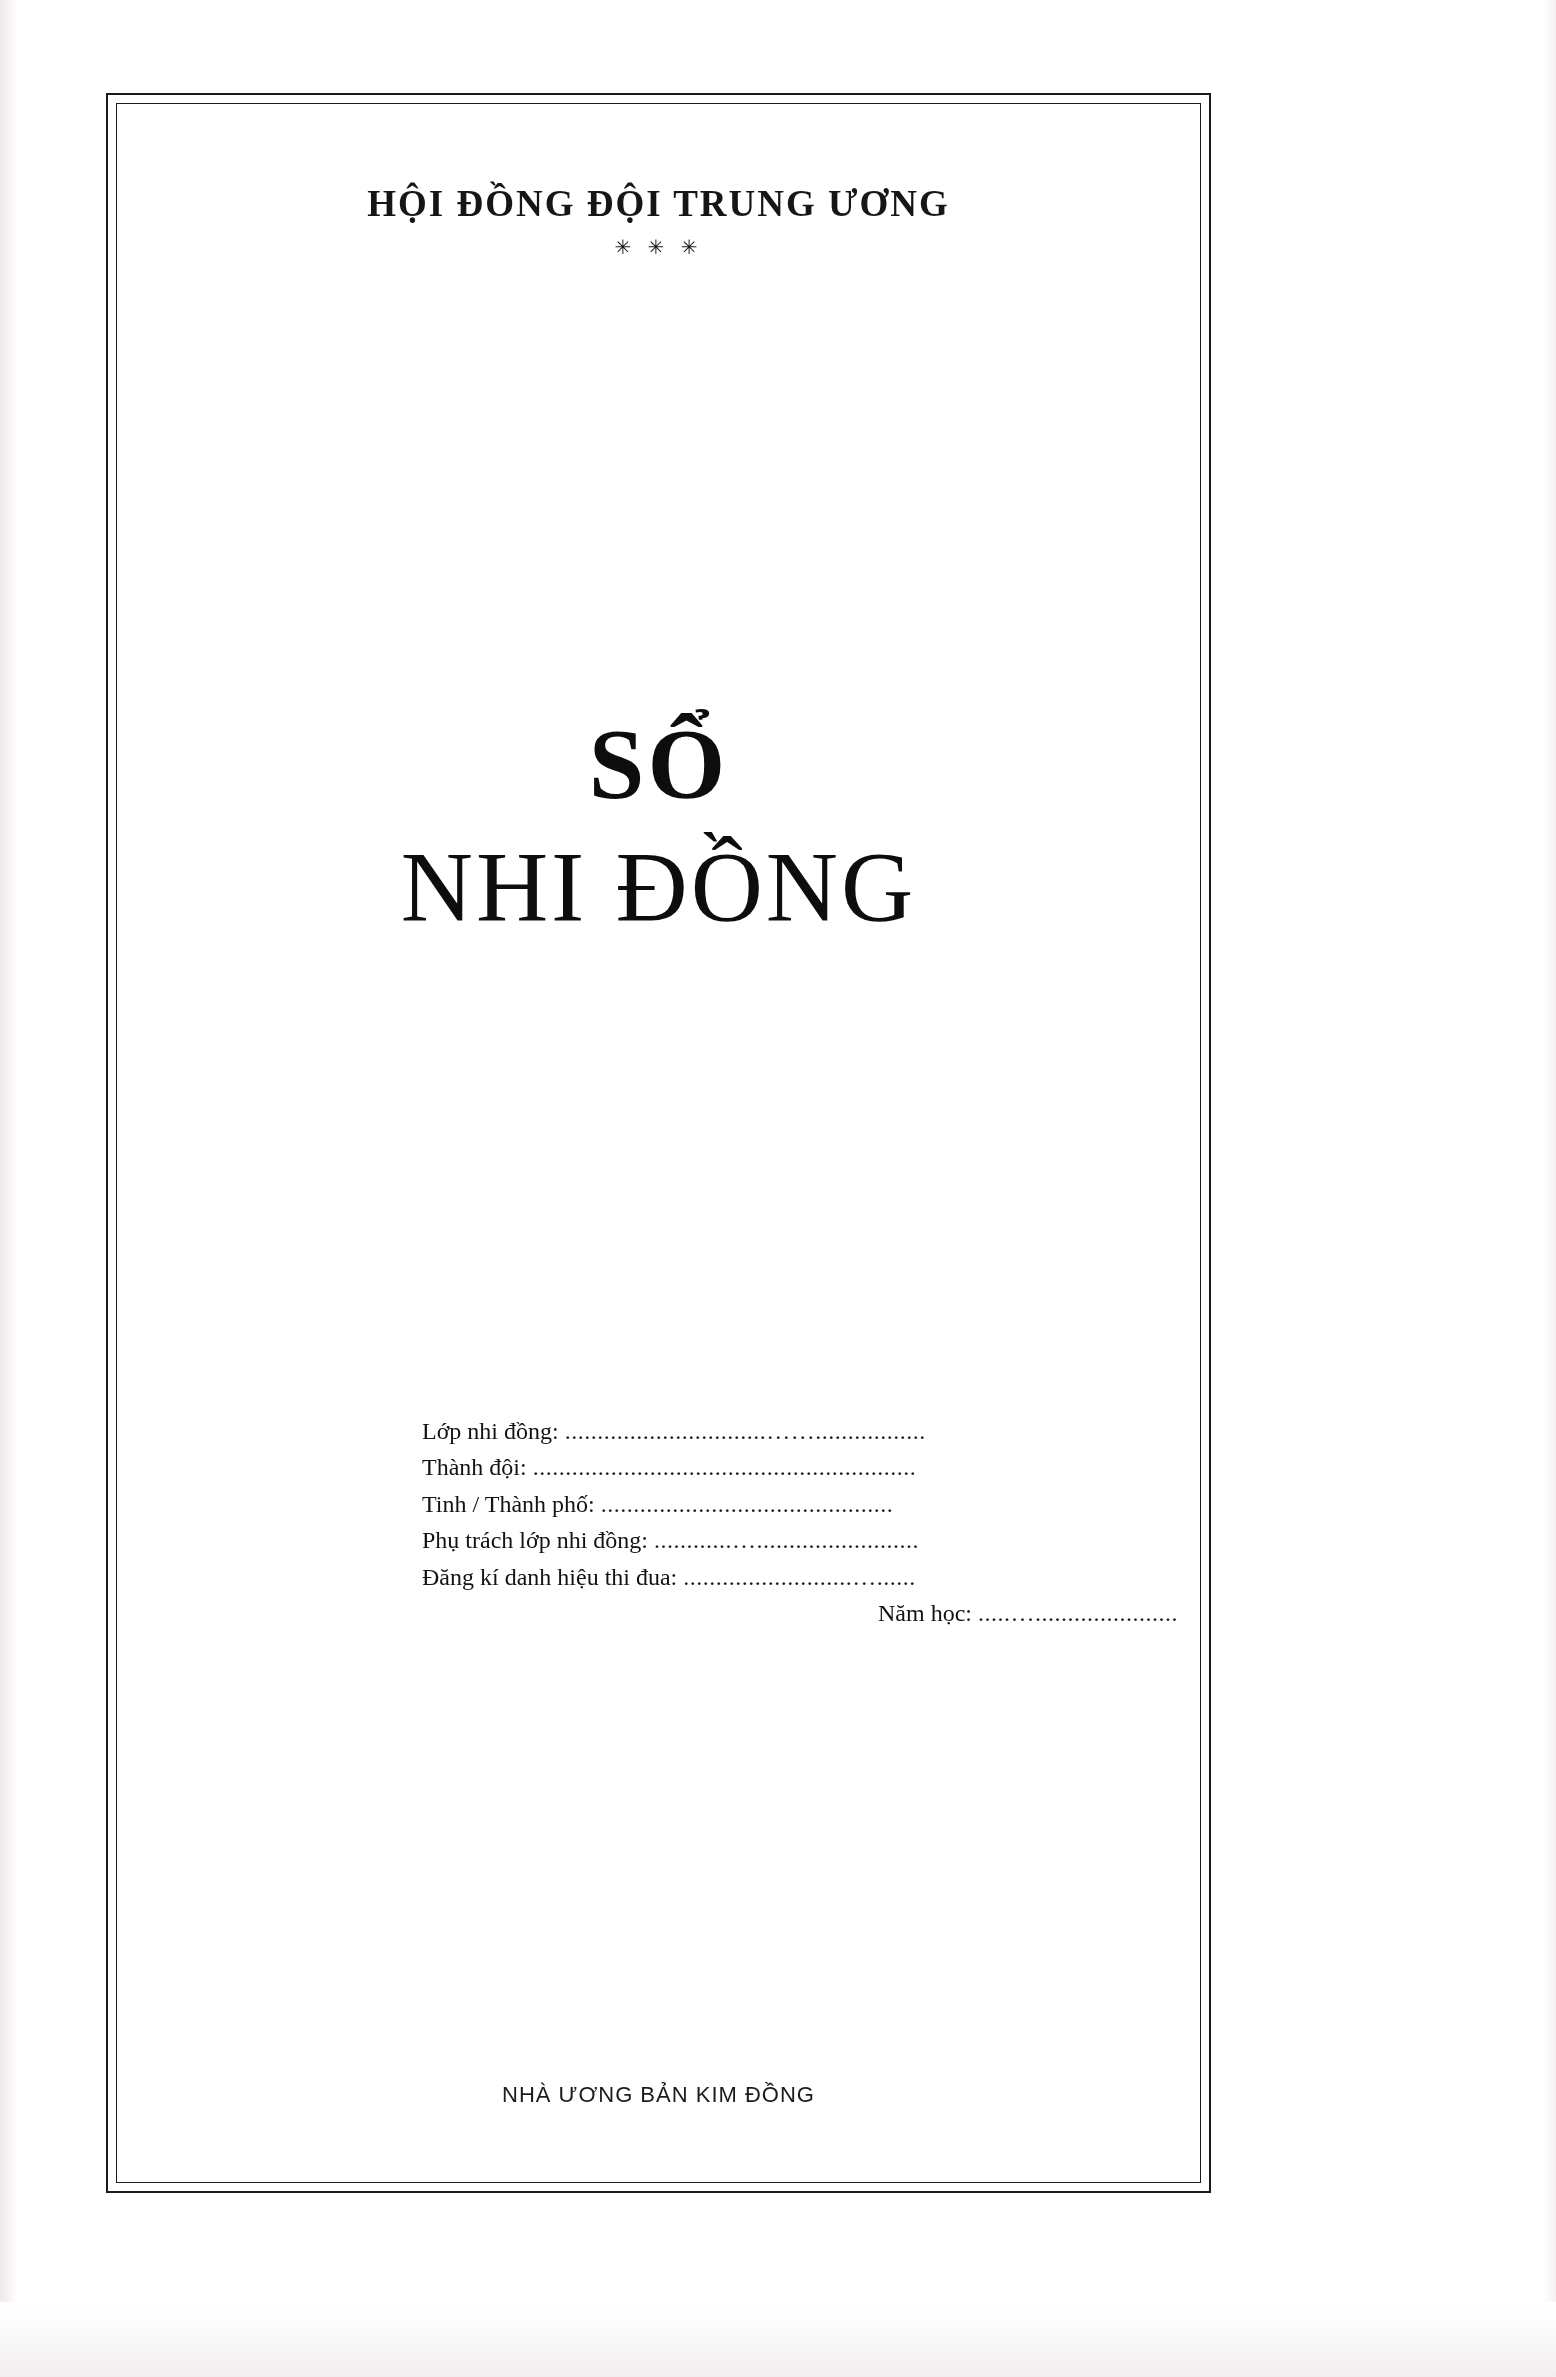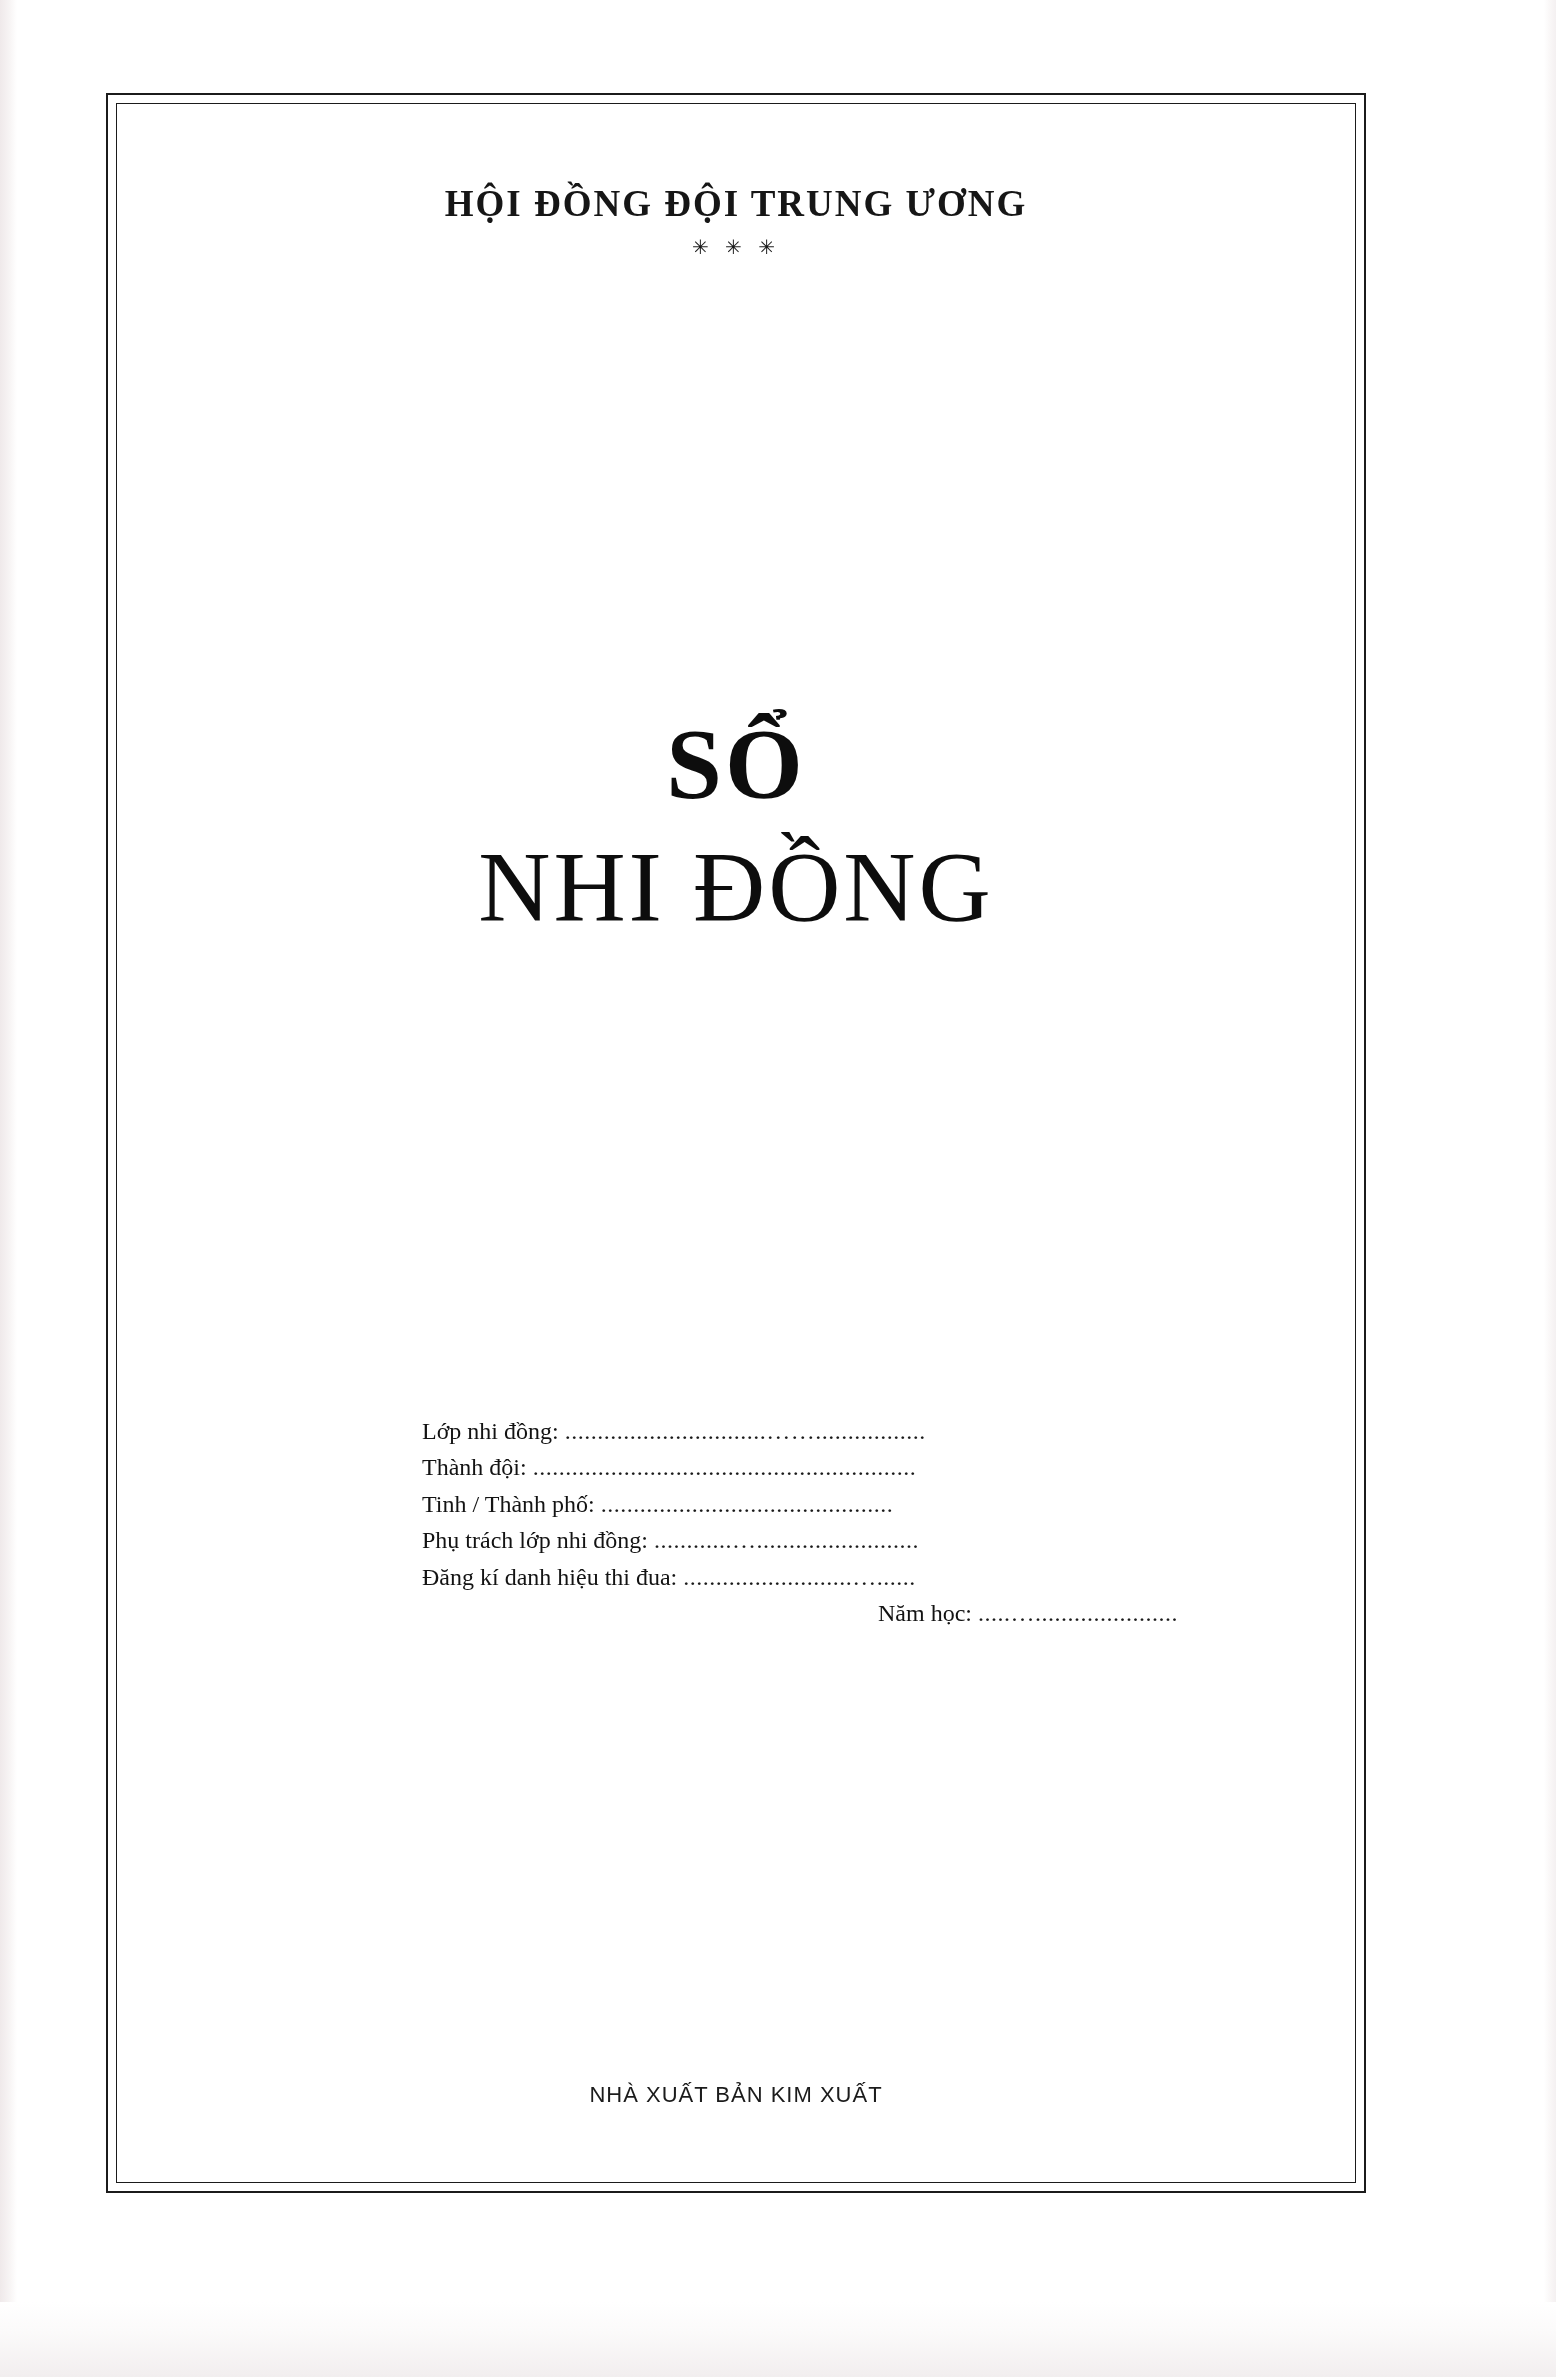--- a/index.html
+++ b/index.html
@@ -39,21 +39,21 @@
     left: 0; right: 0; bottom: 0;
     height: 75px;
     background: linear-gradient(to top, #f2eeef 0%, #fbfafa 60%, #ffffff 100%);
   }
 
   
   .frame-outer {
     position: absolute;
     left: 106px;
     top: 93px;
-    width: 1260px;
+    width: 1105px;
     height: 2100px;
     border: 2.5px solid #1b1b1b;
     box-sizing: border-box;
   }
   .frame-inner {
     position: absolute;
     left: 8px;
     top: 8px;
     right: 8px;
     bottom: 8px;
@@ -195,19 +195,19 @@
           <div class="field-row">
             <span>Đăng kí danh hiệu thi đua:</span>
             <span class="dots">..........................…......</span>
           </div>
           <div class="field-row year">
             <span>Năm học:</span>
             <span class="dots">.....…......................</span>
           </div>
         </div>
 
-        <div class="publisher">NHÀ XUẤT BẢN KIM XUẤT</div>
+        <div class="publisher">NHÀ ƯƠNG BẢN KIM ĐỒNG</div>
 
       </div>
     </div>
   </div>
 </div>
 
 
 </body></html>

